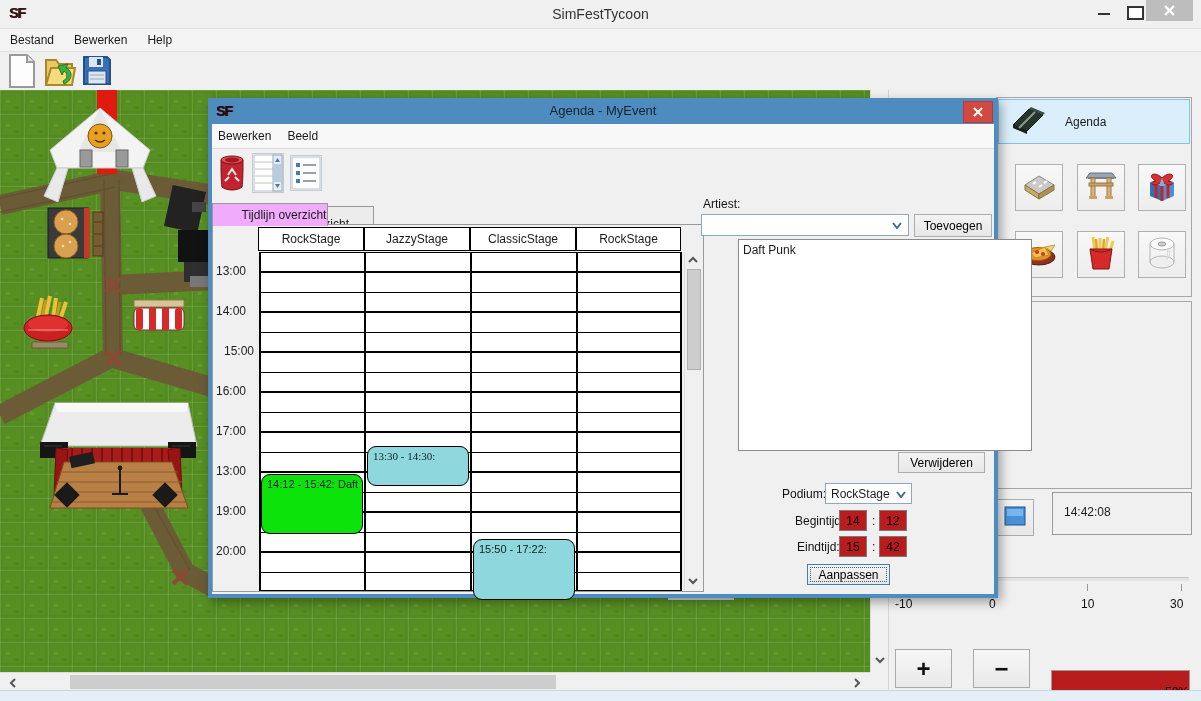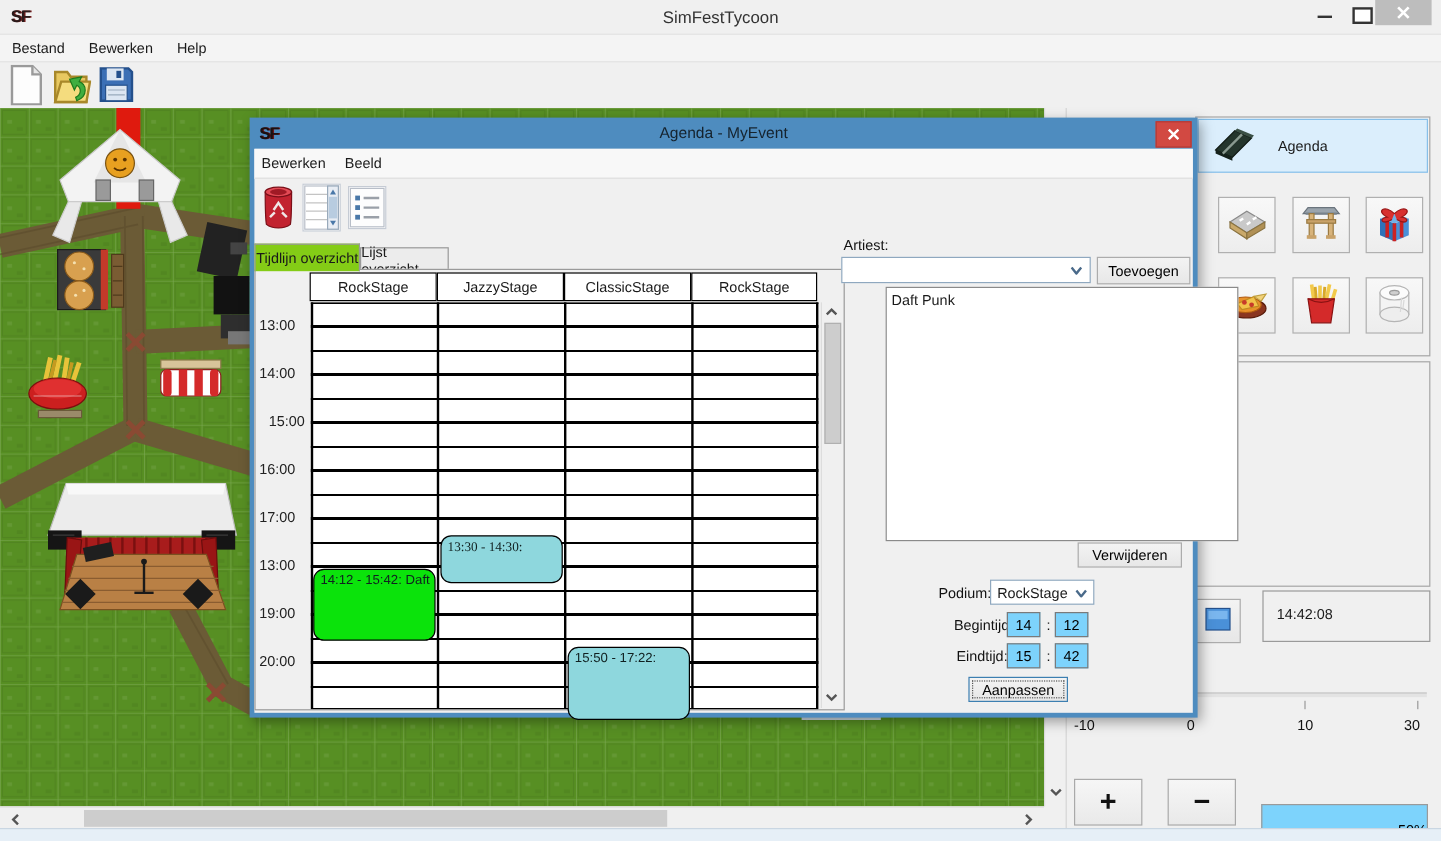--- a/index.html
+++ b/index.html
@@ -27,34 +27,34 @@
   .side-box{border:1px solid #9a9a9a;background:#f0f0f0;}
   .zoom-btn{border:1px solid #a9a9a9;background:linear-gradient(#f6f6f6,#e9e9e9);font-size:24px;font-weight:bold;color:#111;}
   
   #dialog{left:208px;top:98px;width:790px;height:500px;background:#4e8cbf;box-shadow:3px 4px 10px rgba(0,0,0,.35);}
   #dlg-titlebar{left:0;top:0;width:790px;height:26px;}
   #dlg-title{left:0;top:5px;width:790px;text-align:center;font-size:13px;color:#15232e;}
   #dlg-close{right:5px;top:3px;width:28px;height:20px;background:#d24942;border:1px solid #b53a35;}
   #dlg-content{left:4px;top:26px;width:782px;height:470px;background:#f0f0f0;}
   #dlg-menubar{left:0;top:0;width:782px;height:24px;background:#f8f8f8;border-bottom:1px solid #dcdcdc;display:flex;align-items:center;}
   .tab{border:1px solid #9a9a9a;font-size:12px;display:flex;align-items:center;justify-content:center;}
-  .tab.active{background:#84cc16;border-bottom:none;z-index:3;}
+  .tab.active{background:#f0abfc;border-bottom:none;z-index:3;padding-left:28px;}
   .tab.inactive{background:#ececec;}
   #tab-panel{border:1px solid #9a9a9a;background:#f0f0f0;}
   .hdr-cell{border:1px solid #000;background:#fff;display:flex;align-items:center;justify-content:center;font-size:12px;}
   #grid-body{background:
       repeating-linear-gradient(to bottom, transparent 0 19px, #000 19px 21px, transparent 21px 40px),
       repeating-linear-gradient(to bottom, #000 0 1px, transparent 1px 40px),
       #fff;
       border-bottom:1px solid #000;}
   .vline{background:#000;width:2px;top:0;height:338px;}
   .event{border:1px solid #000;border-radius:9px;font-size:11px;padding:3px 2px 0 5px;white-space:nowrap;overflow:hidden;box-sizing:border-box;color:#102020;}
   .hour-label{font-size:12px;color:#222;}
   .win-btn{border:1px solid #acacac;background:linear-gradient(#f3f3f3,#e7e7e7);font-size:12px;display:flex;align-items:center;justify-content:center;}
-  .field{border:1px solid #7a7a7a;background:#7dd3fc;font-family:"Liberation Sans",sans-serif;font-size:12px;text-align:center;box-sizing:border-box;padding:0;}
+  .field{border:1px solid #7a7a7a;background:#b91c1c;font-family:"Liberation Sans",sans-serif;font-size:12px;text-align:center;box-sizing:border-box;padding:0;}
   .dropdown{border:1px solid #8fa8bf;background:#fff;display:flex;align-items:center;box-sizing:border-box;font-size:12px;}
   .listbox{border:1px solid #8a8a8a;background:#fff;font-size:12px;margin-left:38px;}
   #apply-btn{border:1px solid #3c7fb1;background:linear-gradient(#f4f4f4,#e6e6e6);outline:1px dotted #555;outline-offset:-4px;}
   .lbl{font-size:12px;color:#111;}
   .dlg-tool{border:1px solid #c5cbd4;background:#fff;}
 </style>
 </head>
 <body>
 
 <div id="root">

